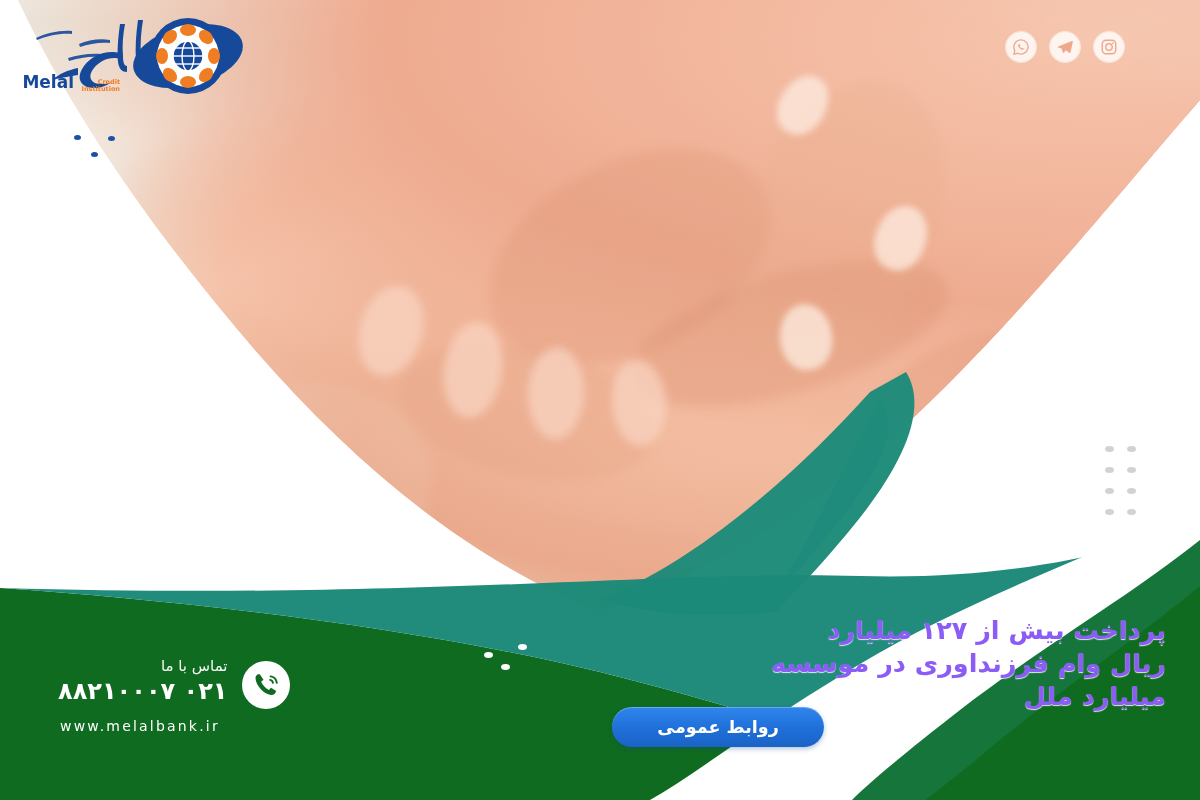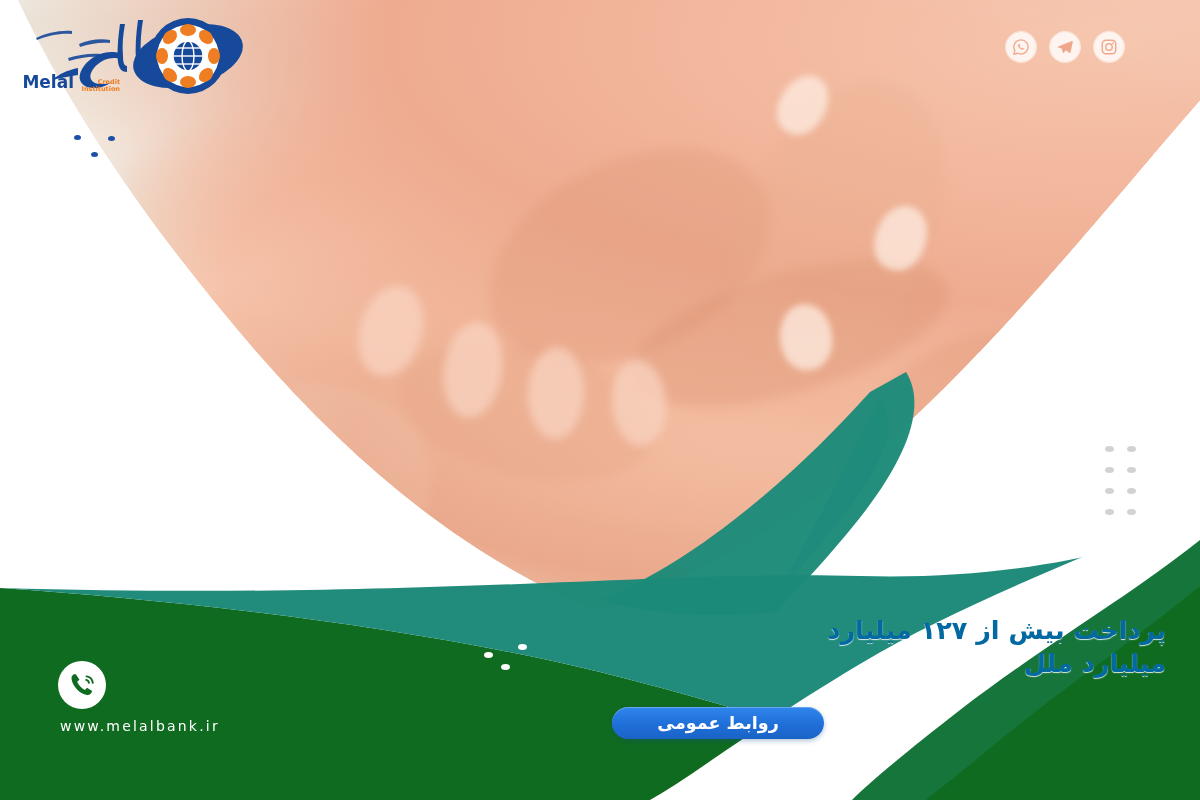--- a/index.html
+++ b/index.html
@@ -101,28 +101,28 @@
   #dots-white span:nth-child(3){ left:17px; top:20px; }
 
   #dots-grid{ position:absolute; left:1092px; top:446px;
               display:grid; grid-template-columns:repeat(2,22px); grid-auto-rows:21px; z-index:6; }
   #dots-grid span{ width:9px; height:6px; border-radius:50%; background:#d2d2d4; }
 
   
   #headline{
     position:absolute; right:34px; top:614px; width:520px; z-index:7;
     text-align:right; direction:rtl;
-    color:#0369a1; font-weight:bold; font-size:25.5px; line-height:1.30;
+    color:#8b5cf6; font-weight:bold; font-size:25.5px; line-height:1.30;
     letter-spacing:-.2px;
     text-shadow:0 1px 1px rgba(255,255,255,.85);
   }
 
   
   #pr-button{
-    position:absolute; left:612px; top:707px; width:212px; height:32px; z-index:7;
+    position:absolute; left:612px; top:707px; width:212px; height:40px; z-index:7;
     border:none; border-radius:22px;
     background:linear-gradient(180deg,#2f86ec 0%,#1f6fd8 55%,#1a63c6 100%);
     box-shadow:0 2px 5px rgba(20,70,140,.32), inset 0 1px 0 rgba(255,255,255,.28);
     color:#ffffff; font-size:17.5px; font-weight:bold; direction:rtl;
     font-family:"DejaVu Sans","Liberation Sans",sans-serif;
     cursor:pointer; display:flex; align-items:center; justify-content:center;
   }
 
   
   #contact{ position:absolute; left:58px; top:658px; z-index:7; direction:rtl;
@@ -281,34 +281,39 @@
     <span></span>
       <span></span>
     <span></span>
       <span></span>
     <span></span>
       <span></span>
   </div>
 
   <div id="headline">
     <div class="l1">پرداخت بیش از  ۱۲۷  میلیارد</div>
+    <div class="l2">ریال وام فرزنداوری در موسسه</div>
     <div class="l3">میلیارد ملل</div>
   </div>
 
   <button id="pr-button">روابط عمومی</button>
 
   <div id="contact">
     <div id="phone-badge">
       <svg viewBox="0 0 32 32">
         <path d="M7.4 4.6 C5.8 5.4 4.6 7.1 4.8 9 C5.5 16.8 13.2 25.2 21.4 26.6
                  C23.3 26.9 25.1 25.8 26 24.2 L26.9 22.5 L21.3 19 L19.1 21.4
                  C15.6 19.6 12.4 16.2 10.8 12.6 L13.3 10.5 L9.4 4.6 Z" fill="#0f6b1f"></path>
         <g fill="none" stroke="#0f6b1f" stroke-width="2" stroke-linecap="round">
           <path d="M20.4 10.6 C22 10.9 23.2 12.2 23.4 13.8"></path>
           <path d="M20.8 6.8 C24.4 7.3 27.1 10.1 27.5 13.7"></path>
         </g>
       </svg>
     </div>
+    <div id="contact-text">
+      <div id="contact-label">تماس با ما</div>
+      <div id="contact-phone">۰۲۱ ۸۸۲۱۰۰۰۷</div>
+    </div>
   </div>
 
   <a id="website">www.melalbank.ir</a>
 
 </div>
 
 </body></html>

